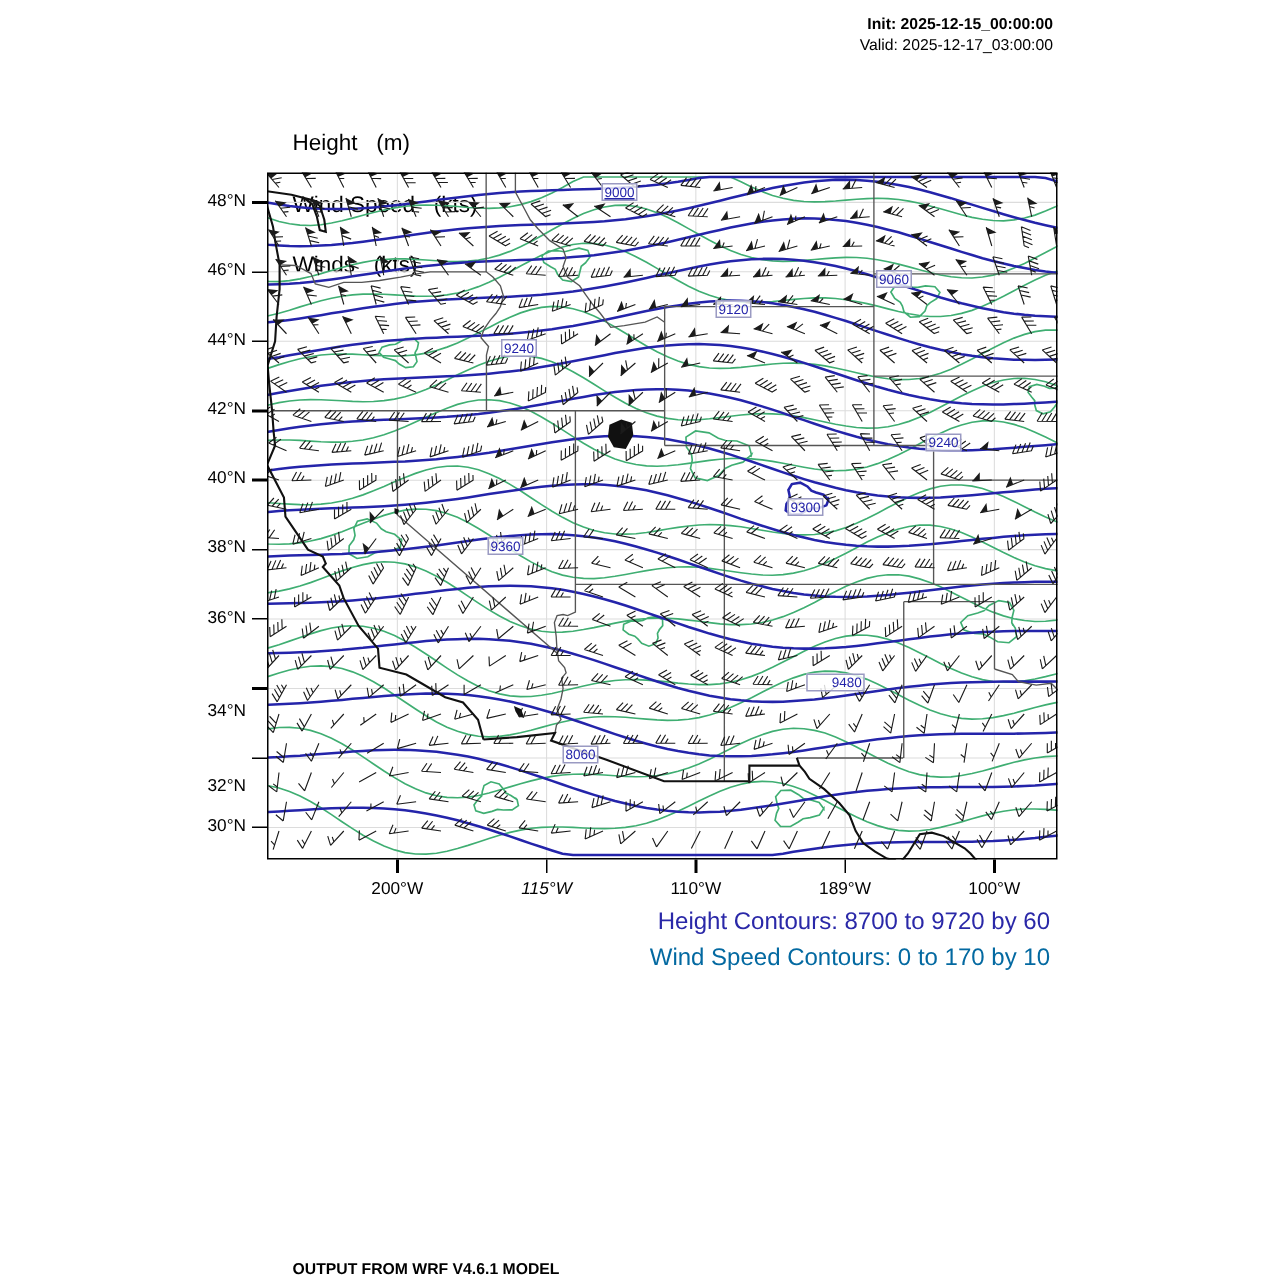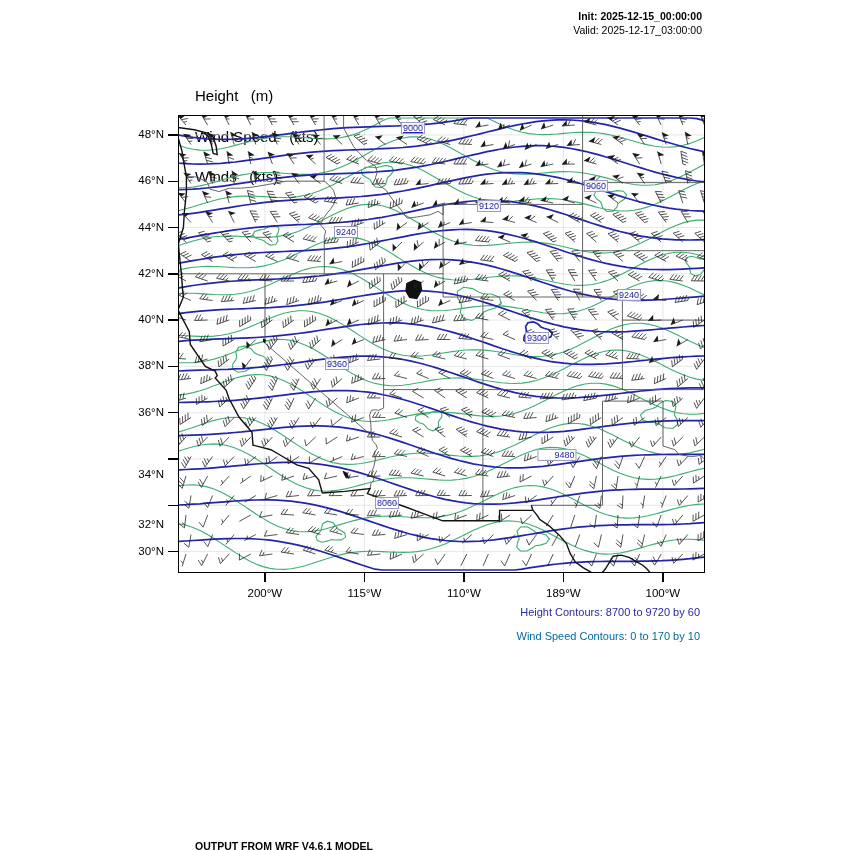--- a/index.html
+++ b/index.html
@@ -11,21 +11,21 @@
   .inits .b{font-weight:bold;}
   .legend{left:195px;top:62px;font-size:15px;line-height:13.5px;white-space:pre;}
   .map-frame{left:178px;top:115px;width:527px;height:458px;border:1.6px solid #000;box-sizing:border-box;}
   .map-svg{left:178px;top:115px;}
   .lat-label{width:52px;text-align:right;font-size:11.5px;}
   .lon-label{width:64px;text-align:center;font-size:11.5px;}
   .tick{background:#000;}
   .clabel{font-size:9px;color:#2424aa;background:rgba(255,255,255,0.82);
           border:1px solid #9a9ac2;padding:0 1px;line-height:10px;
           transform:translate(-50%,-50%);white-space:nowrap;}
-  .cnote{right:150px;text-align:right;font-size:11px;}
+  .cnote{right:150px;text-align:right;font-size:16px;}
   .footer{left:195px;top:811px;font-size:10.5px;font-weight:bold;line-height:14px;white-space:pre;}
 </style>
 </head>
 <body>
 
 <div class="page" id="page">
 
 
   <div class="abs inits">
     <div class="b"><span>Init:</span> <span>2025-12-15_00:00:00</span></div>
@@ -79,21 +79,21 @@
       <div class="abs lat-label" style="left: 112px; top: 405.7px;">36°N</div>
       <div class="abs tick" style="left: 168px; top: 458.3px; width: 10px; height: 1.5px;"></div>
       <div class="abs lat-label" style="left: 112px; top: 452px; margin-top: 16px;">34°N</div>
       <div class="abs tick" style="left: 168px; top: 504.6px; width: 10px; height: 1.5px;"></div>
       <div class="abs lat-label" style="left: 112px; top: 498.3px; margin-top: 20px;">32°N</div>
       <div class="abs tick" style="left: 168px; top: 550.9px; width: 10px; height: 1.5px;"></div>
       <div class="abs lat-label" style="left: 112px; top: 544.6px;">30°N</div>
       <div class="abs tick" style="left: 264.2px; top: 573px; width: 1.5px; height: 9px;"></div>
       <div class="abs lon-label" style="left: 232.9px; top: 587px;">200°W</div>
       <div class="abs tick" style="left: 363.7px; top: 573px; width: 1.5px; height: 9px;"></div>
-      <div class="abs lon-label" style="left: 332.4px; top: 587px;">115°W</div>
+      <div class="abs lon-label" style="left: 332.4px; top: 587px; font-style: italic;">115°W</div>
       <div class="abs tick" style="left: 463.2px; top: 573px; width: 1.5px; height: 9px;"></div>
       <div class="abs lon-label" style="left: 431.9px; top: 587px;">110°W</div>
       <div class="abs tick" style="left: 562.7px; top: 573px; width: 1.5px; height: 9px;"></div>
       <div class="abs lon-label" style="left: 531.4px; top: 587px;">189°W</div>
       <div class="abs tick" style="left: 662.2px; top: 573px; width: 1.5px; height: 9px;"></div>
       <div class="abs lon-label" style="left: 630.9px; top: 587px;">100°W</div>
     </div>
 
   <div class="abs cnote" style="top: 606px; color: rgb(42, 40, 168);">Height Contours: 8700 to 9720 by 60</div>
   <div class="abs cnote" style="top: 630px; color: #0369a1;">Wind Speed Contours: 0 to 170 by 10</div>

